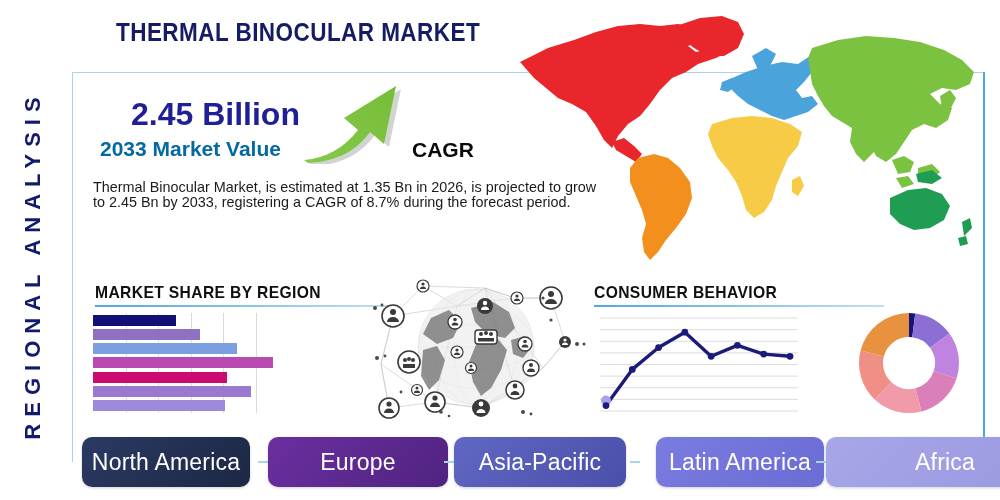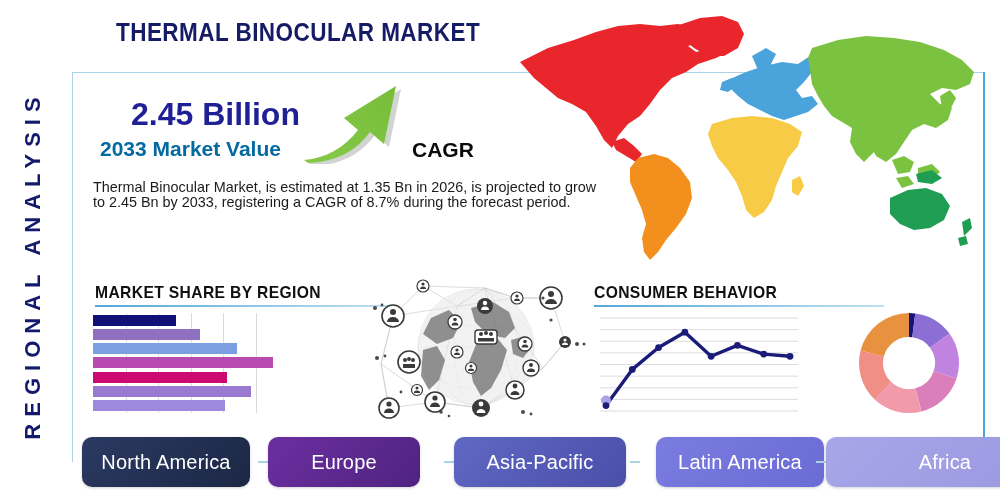--- a/index.html
+++ b/index.html
@@ -227,21 +227,21 @@
   }
   .region-btn {
     position: absolute;
     top: 0;
     height: 50px;
     border-radius: 10px;
     display: flex;
     align-items: center;
     justify-content: center;
     color: #ffffff;
-    font-size: 20px;
+    font-size: 23px;
     letter-spacing: 0.2px;
     box-shadow: 0 1px 3px rgba(0,0,0,0.18);
     white-space: nowrap;
   }
   .region-connector {
     position: absolute;
     top: 24px;
     height: 1.5px;
     background: #a9d4e8;
   }
@@ -492,21 +492,21 @@
       <path d="M93.45084971874738 23.610737385376343 A50 50 0 0 1 100.55282581475768 68.45084971874736 L77.727469423674 61.03444185374863 A26 26 0 0 0 74.03444185374863 37.7175834403957 Z" fill="#c083e0"></path>
       <path d="M100.55282581475768 68.45084971874736 A50 50 0 0 1 65.43449435824274 101.42915805643156 L59.46593706628623 78.18316218934442 A26 26 0 0 0 77.727469423674 61.03444185374863 Z" fill="#db7fbb"></path>
       <path d="M65.43449435824274 101.42915805643156 A50 50 0 0 1 18.772644703565582 89.4484313710706 L35.2017752458541 71.95318431295671 A26 26 0 0 0 59.46593706628623 78.18316218934442 Z" fill="#f19aaa"></path>
       <path d="M18.772644703565582 89.4484313710706 A50 50 0 0 1 4.570841943568432 40.56550564175729 L27.816837810655585 46.53406293371379 A26 26 0 0 0 35.2017752458541 71.95318431295671 Z" fill="#ef8f85"></path>
       <path d="M4.570841943568432 40.56550564175729 A50 50 0 0 1 52.99999999999999 3 L52.99999999999999 27 A26 26 0 0 0 27.816837810655585 46.53406293371379 Z" fill="#e8923f"></path>
     </svg>
 
   <div id="region-bar">
       <div class="region-btn" style="left: 0px; width: 168px; background: linear-gradient(135deg, rgb(43, 58, 99), rgb(28, 39, 68));">North America</div>
       <div class="region-connector" style="left: 176px; width: 10px;"></div>
-      <div class="region-btn" style="left: 186px; width: 152px; background: linear-gradient(135deg, rgb(107, 47, 160), rgb(79, 35, 128));">Europe</div>
+      <div class="region-btn" style="left: 186px; width: 180px; background: linear-gradient(135deg, rgb(107, 47, 160), rgb(79, 35, 128));">Europe</div>
       <div class="region-connector" style="left: 362px; width: 10px;"></div>
       <div class="region-btn" style="left: 372px; width: 172px; background: linear-gradient(135deg, rgb(96, 104, 196), rgb(74, 79, 168));">Asia-Pacific</div>
       <div class="region-connector" style="left: 548px; width: 10px;"></div>
       <div class="region-btn" style="left: 558px; width: 168px; background: linear-gradient(135deg, rgb(123, 124, 224), rgb(107, 108, 212)); margin-left: 16px;">Latin America</div>
       <div class="region-connector" style="left: 734px; width: 10px;"></div>
       <div class="region-btn" style="left: 744px; width: 168px; background: linear-gradient(135deg, rgb(167, 166, 232), rgb(155, 154, 226)); padding-left: 35px;">Africa</div>
     </div>
 
 </div>
 

